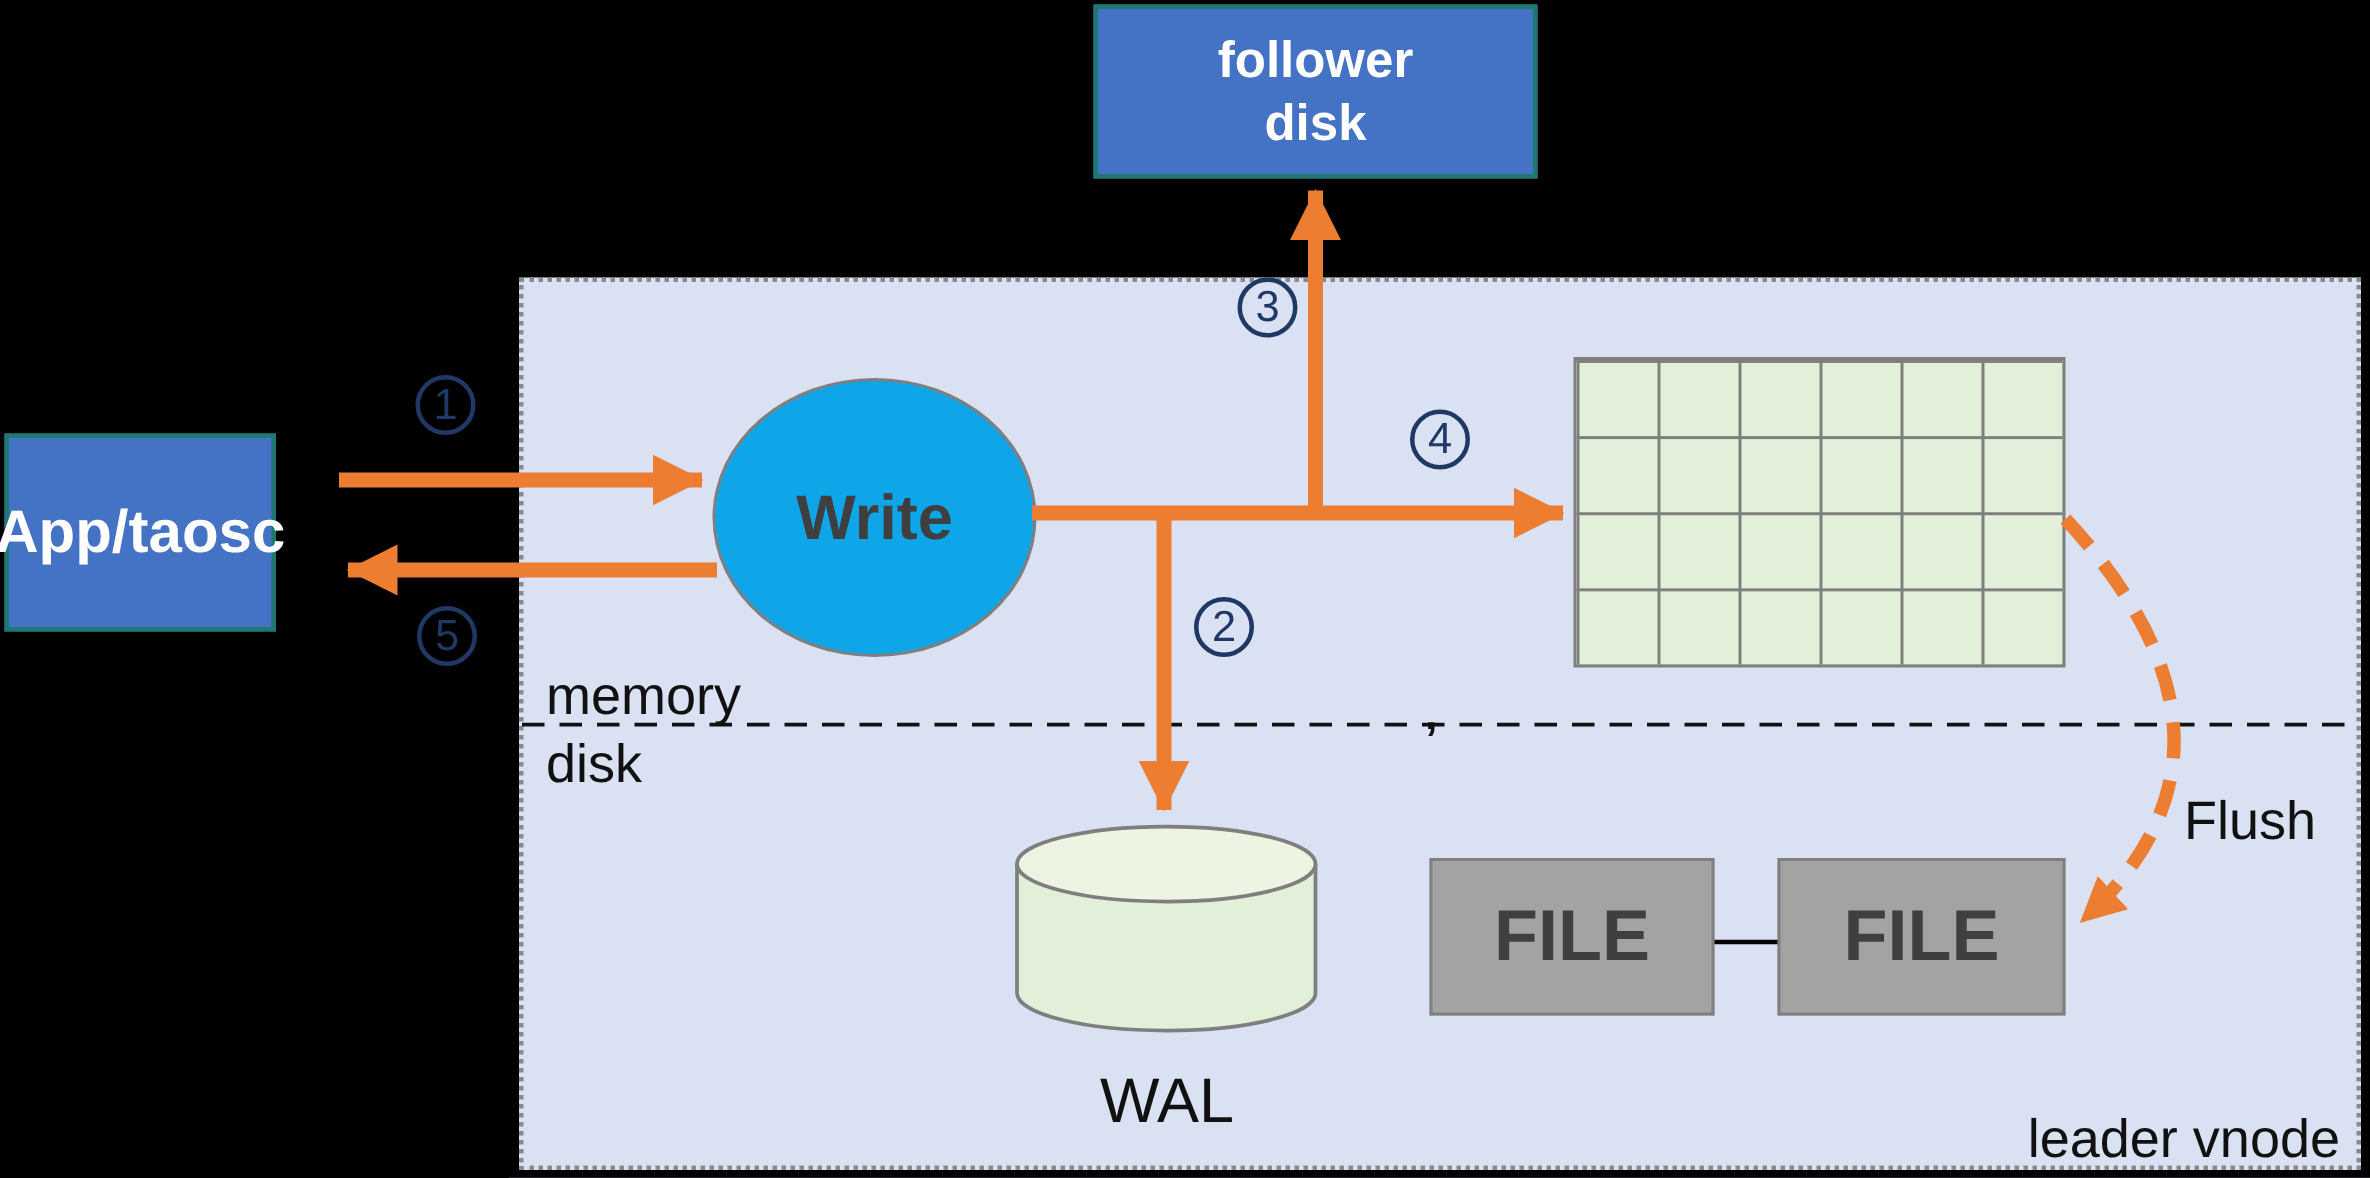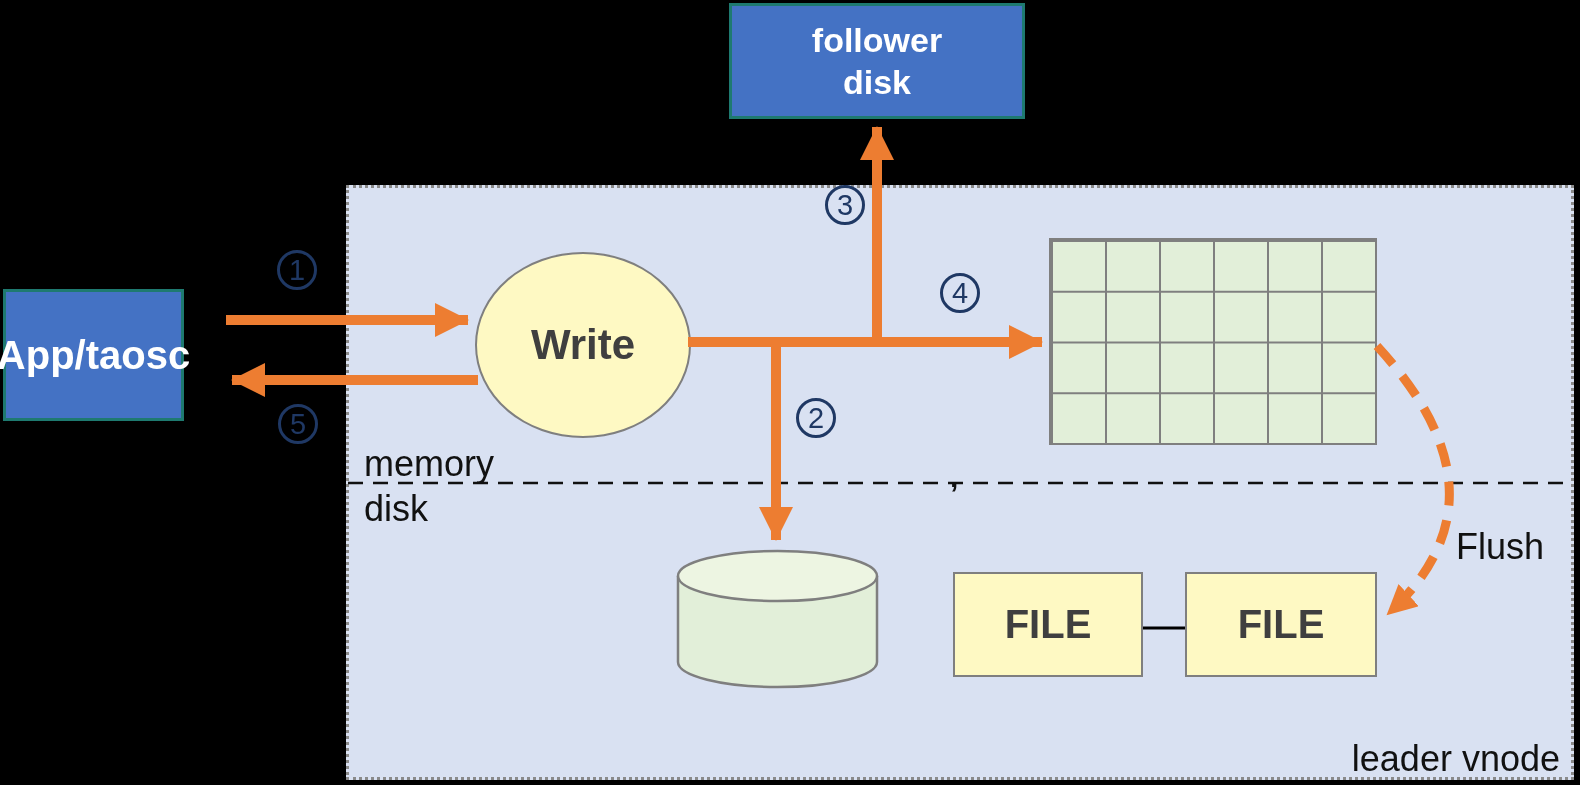--- a/index.html
+++ b/index.html
@@ -13,30 +13,30 @@
 
   
   .bluebox{background:#4472C4;border:3px solid #1E7A70;color:#fff;font-weight:bold;
            display:flex;align-items:center;justify-content:center;z-index:2;}
   .follower{left:729px;top:3px;width:296px;height:116px;flex-direction:column;
             font-size:34px;line-height:42px;}
   .appbox{left:3px;top:289px;width:181px;height:132px;font-size:40px;}
 
   
   .write{left:475px;top:252px;width:216px;height:186px;border-radius:50%;
-         background:#fef9c3;border:2.5px solid #7F7F7F;display:flex;align-items:center;
+         background:#0ea5e9;border:2.5px solid #7F7F7F;display:flex;align-items:center;
          justify-content:center;font-size:42px;font-weight:bold;color:#3F3F3F;z-index:2;}
   .memgrid{left:1049px;top:238px;width:328px;height:207px;background-color:#E2EFD9;
          border:2.5px solid #7F7F7F;z-index:2;
          background-image:
            linear-gradient(to right,#7F7F7F 2px,transparent 2px),
            linear-gradient(to bottom,#7F7F7F 2px,transparent 2px);
          background-size:calc(100%/6) 100%,100% calc(100%/4);}
-  .filebox{width:190px;height:105px;background:#fef9c3;border:2.5px solid #7F7F7F;
-         display:flex;align-items:center;justify-content:center;font-size:40px;
+  .filebox{width:190px;height:105px;background:#a3a3a3;border:2.5px solid #7F7F7F;
+         display:flex;align-items:center;justify-content:center;font-size:48px;
          font-weight:bold;color:#3F3F3F;z-index:2;}
   .file1{left:953px;top:572px;}
   .file2{left:1185px;top:572px;width:192px;}
 
   
   .lbl{color:#111;font-size:36px;z-index:4;}
   .lbl-memory{left:364px;top:443px;text-align:center;}
   .lbl-disk{left:364px;top:488px;}
   .lbl-wal{left:700px;top:710px;width:156px;text-align:center;font-size:42px;}
   .lbl-flush{left:1456px;top:526px;}
@@ -99,20 +99,21 @@
     <path d="M226,320 L468,320" stroke="#ED7D31" stroke-width="10" fill="none" marker-end="url(#ah)"></path>
     <path d="M478,380 L232,380" stroke="#ED7D31" stroke-width="10" fill="none" marker-end="url(#ah)"></path>
     <path d="M688,342 L1042,342" stroke="#ED7D31" stroke-width="10" fill="none" marker-end="url(#ah)"></path>
     <path d="M776,342 L776,540" stroke="#ED7D31" stroke-width="10" fill="none" marker-end="url(#ah)"></path>
     <path d="M877,342 L877,127" stroke="#ED7D31" stroke-width="10" fill="none" marker-end="url(#ah)"></path>
     <path d="M1377,346 Q1516,497 1388,614" stroke="#ED7D31" stroke-width="9" fill="none" stroke-dasharray="24 15" marker-end="url(#ahs)"></path>
   </svg>
 
   <div class="abs lbl lbl-memory">memory</div>
   <div class="abs lbl lbl-disk">disk</div>
+  <div class="abs lbl lbl-wal">WAL</div>
   <div class="abs lbl lbl-flush">Flush</div>
   <div class="abs lbl lbl-leader">leader vnode</div>
   <div class="abs lbl lbl-mark">,</div>
 
   <div class="abs step s1">1</div>
   <div class="abs step s2">2</div>
   <div class="abs step s3">3</div>
   <div class="abs step s4">4</div>
   <div class="abs step s5">5</div>
 

